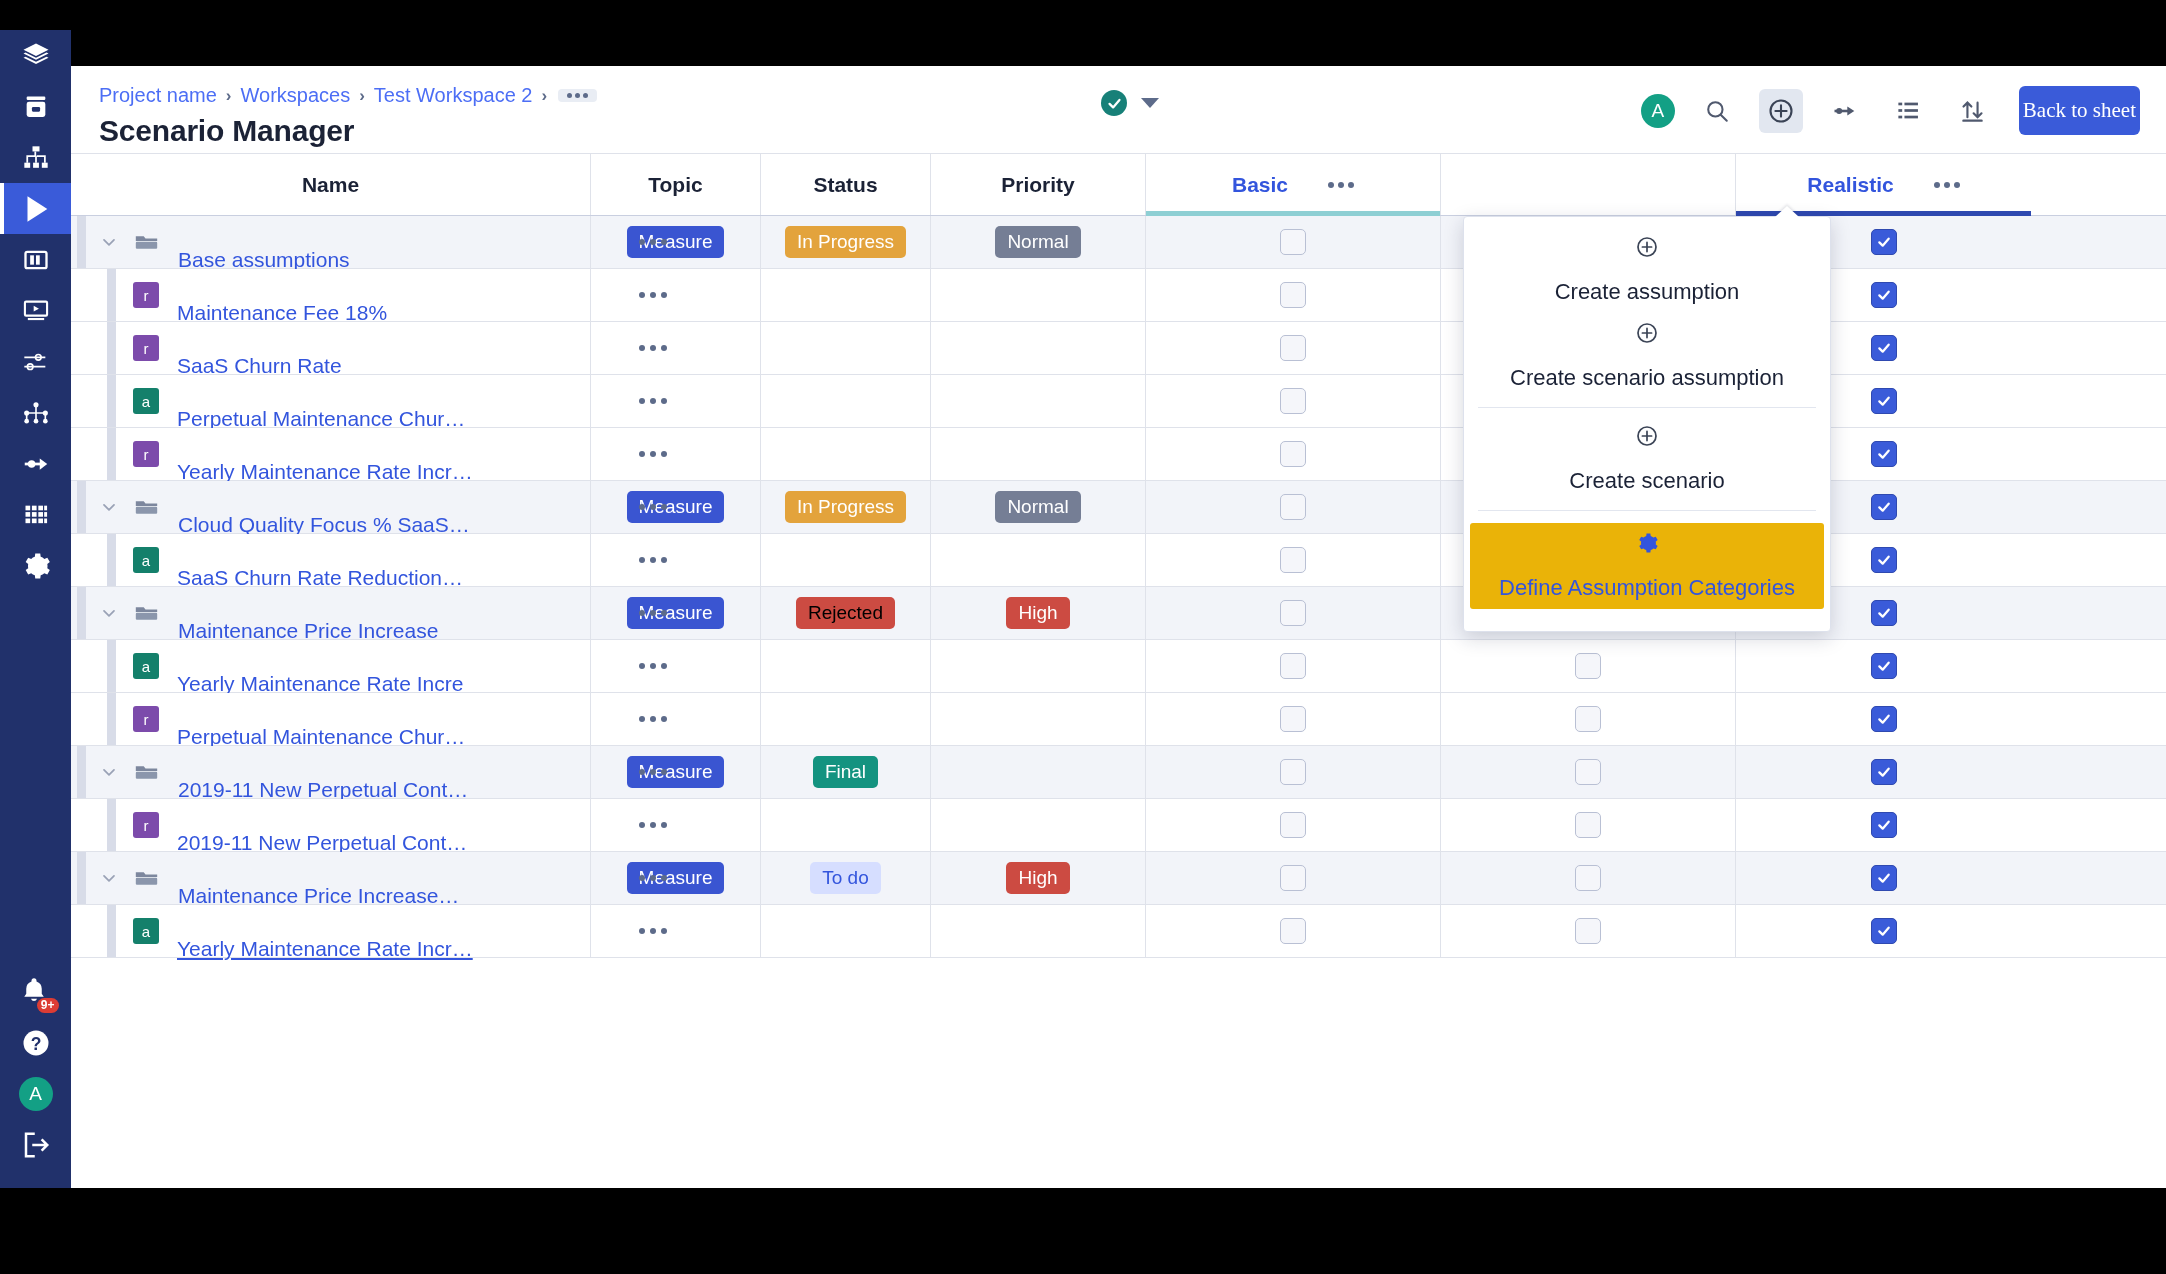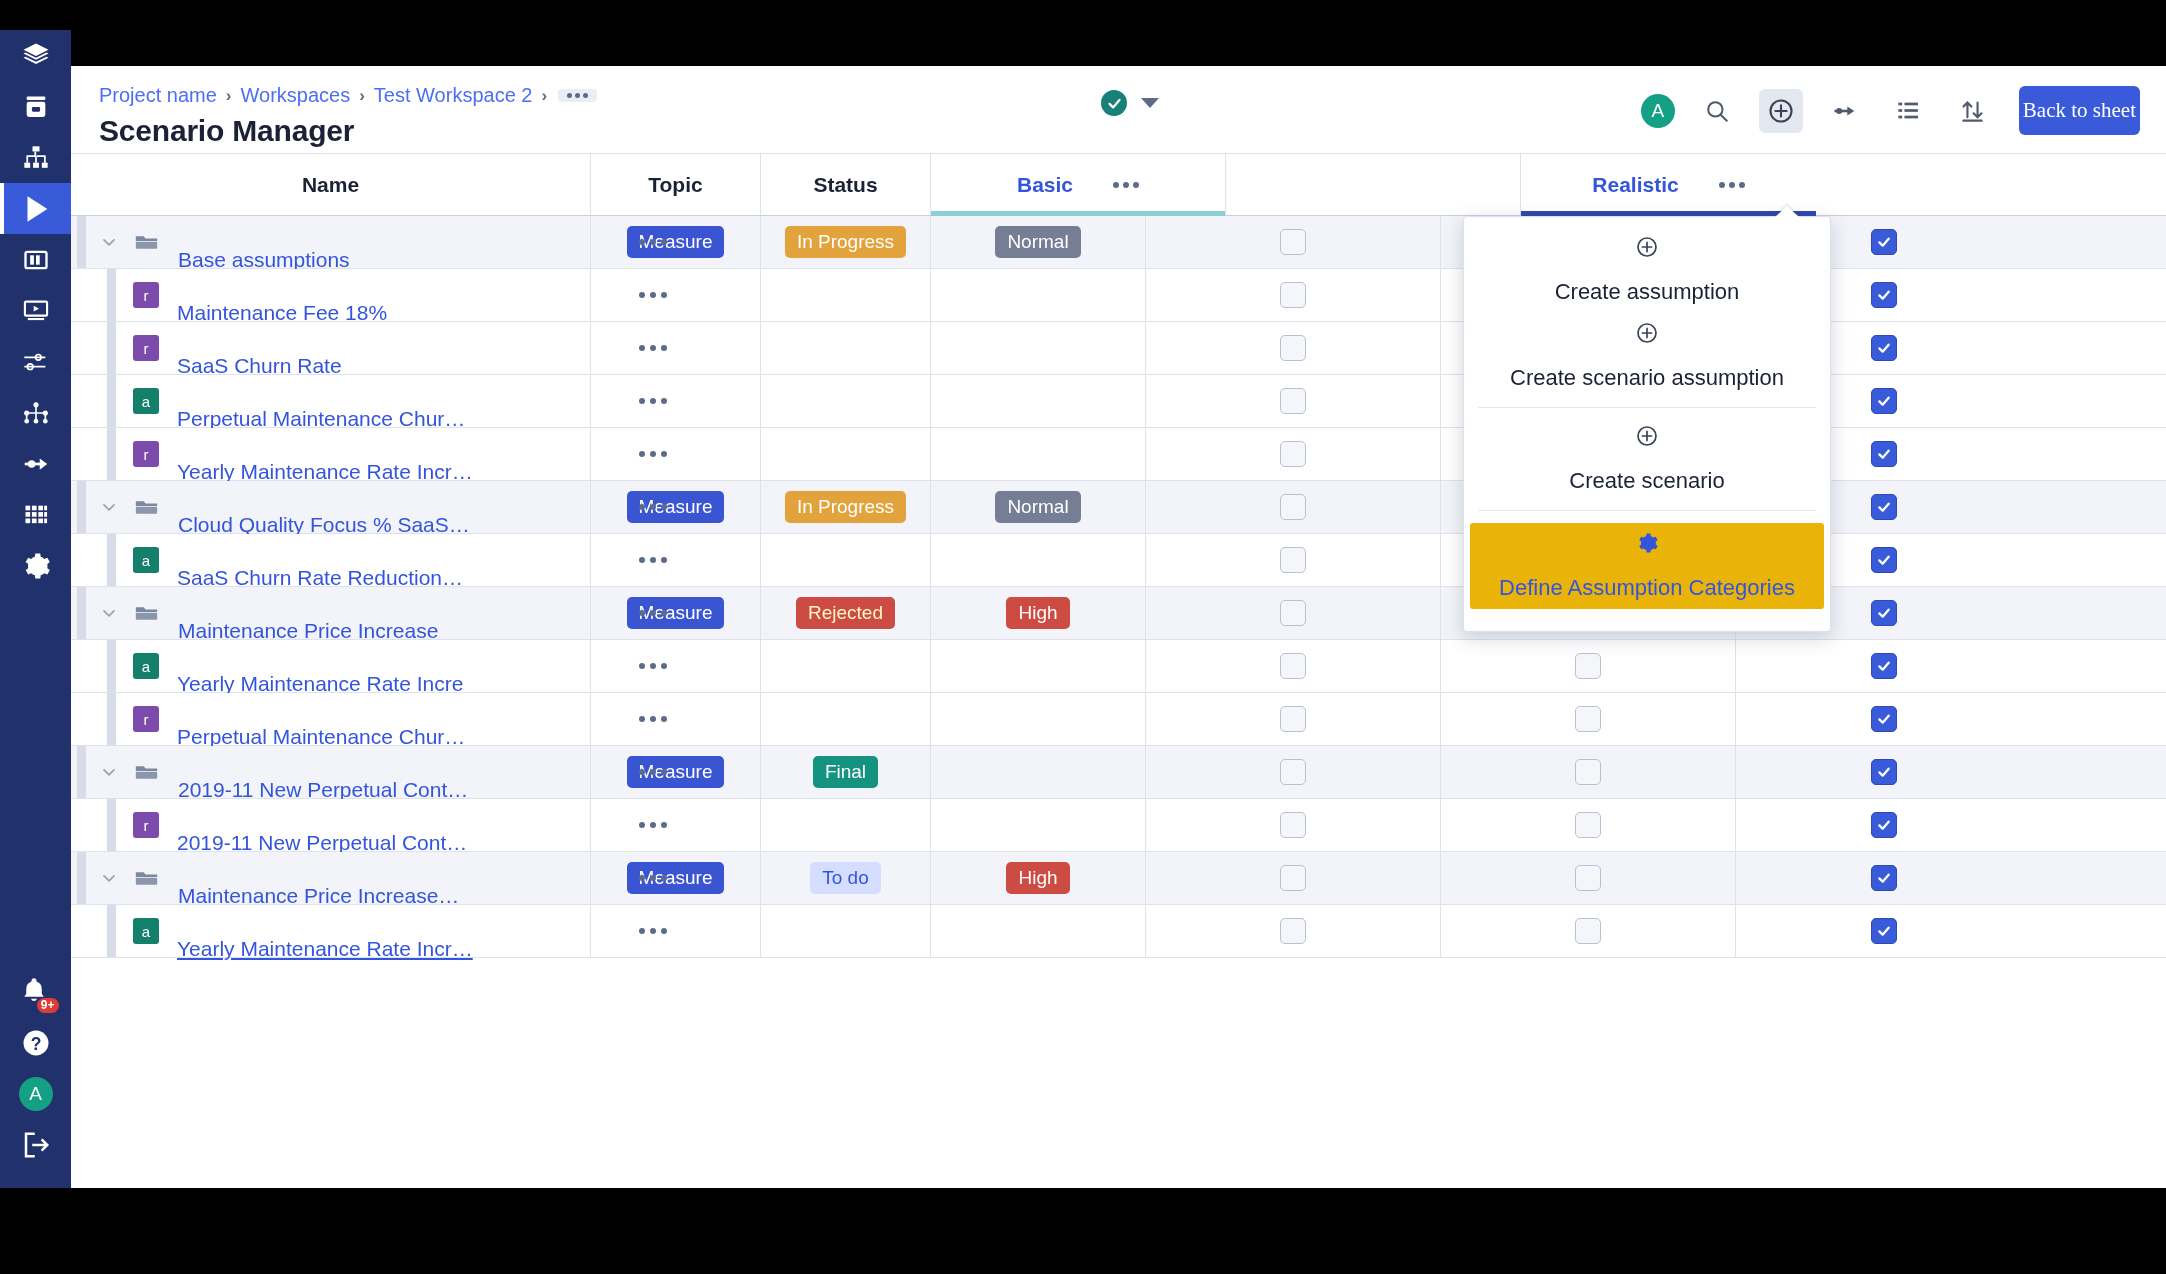--- a/index.html
+++ b/index.html
@@ -479,20 +479,21 @@
         </div>
         <button id="back-to-sheet">Back to sheet</button>
       </div>
     </div>
 
     <div id="table-wrap">
       <div id="col-head">
         <div class="ch ch-name">Name</div>
         <div class="ch ch-topic">Topic</div>
         <div class="ch ch-status">Status</div>
+        <div class="ch ch-priority">Priority</div>
         <div class="ch ch-basic scen">
           <span>Basic</span>
           <span class="hdots">
               <i></i>
               <i></i>
               <i></i>
             </span>
           <span class="underline" style="background:#8ecfd4"></span>
         </div>
         <div class="ch ch-mid scen"></div>
@@ -759,21 +760,21 @@
               <span class="row-dots">
                 <i></i>
                 <i></i>
                 <i></i>
               </span>
             </div>
             <div class="cell c-topic">
               <span class="badge" style="background:#3a55d1;color:#ffffff">Measure</span>
             </div>
             <div class="cell c-status">
-              <span class="badge" style="background:#cc4b42;color:#fef9c3">Rejected</span>
+              <span class="badge" style="background:#cc4b42;color:#000000">Rejected</span>
             </div>
             <div class="cell c-priority">
               <span class="badge" style="background:#cc4b42;color:#ffffff">High</span>
             </div>
             <div class="cell c-basic">
               <span class="cbox"></span>
             </div>
             <div class="cell c-mid">
               <span class="cbox"></span>
             </div>

